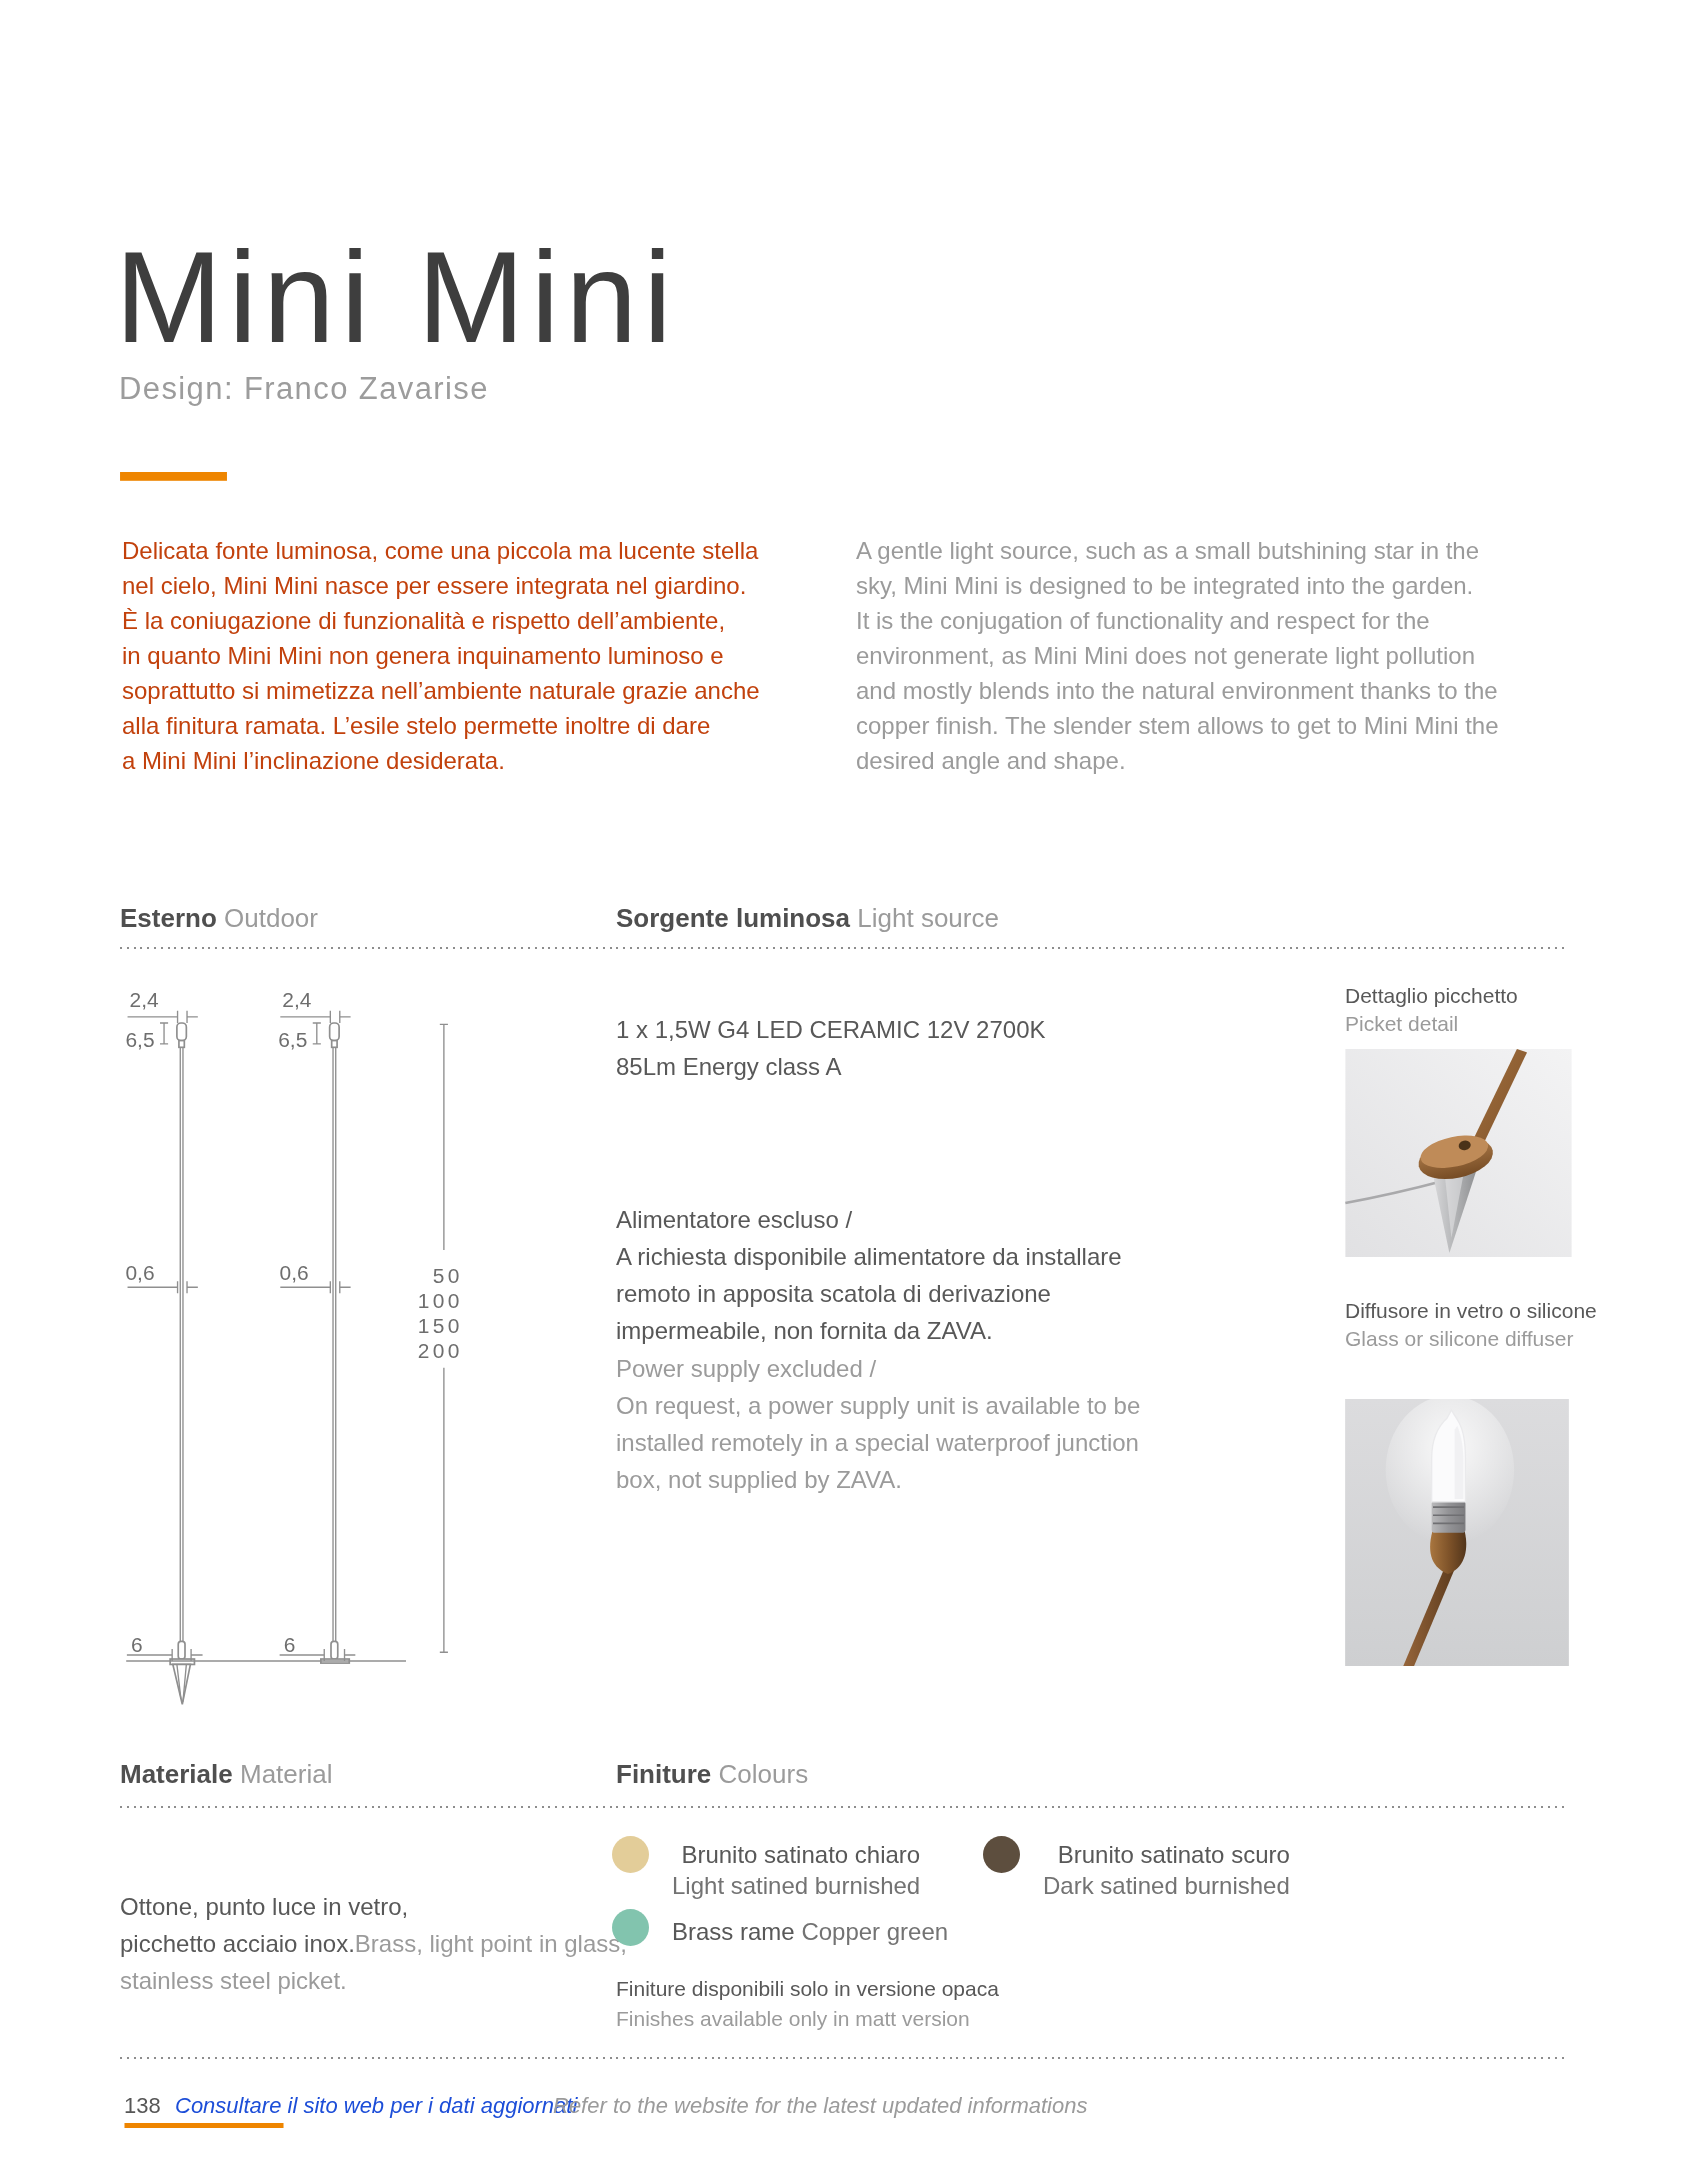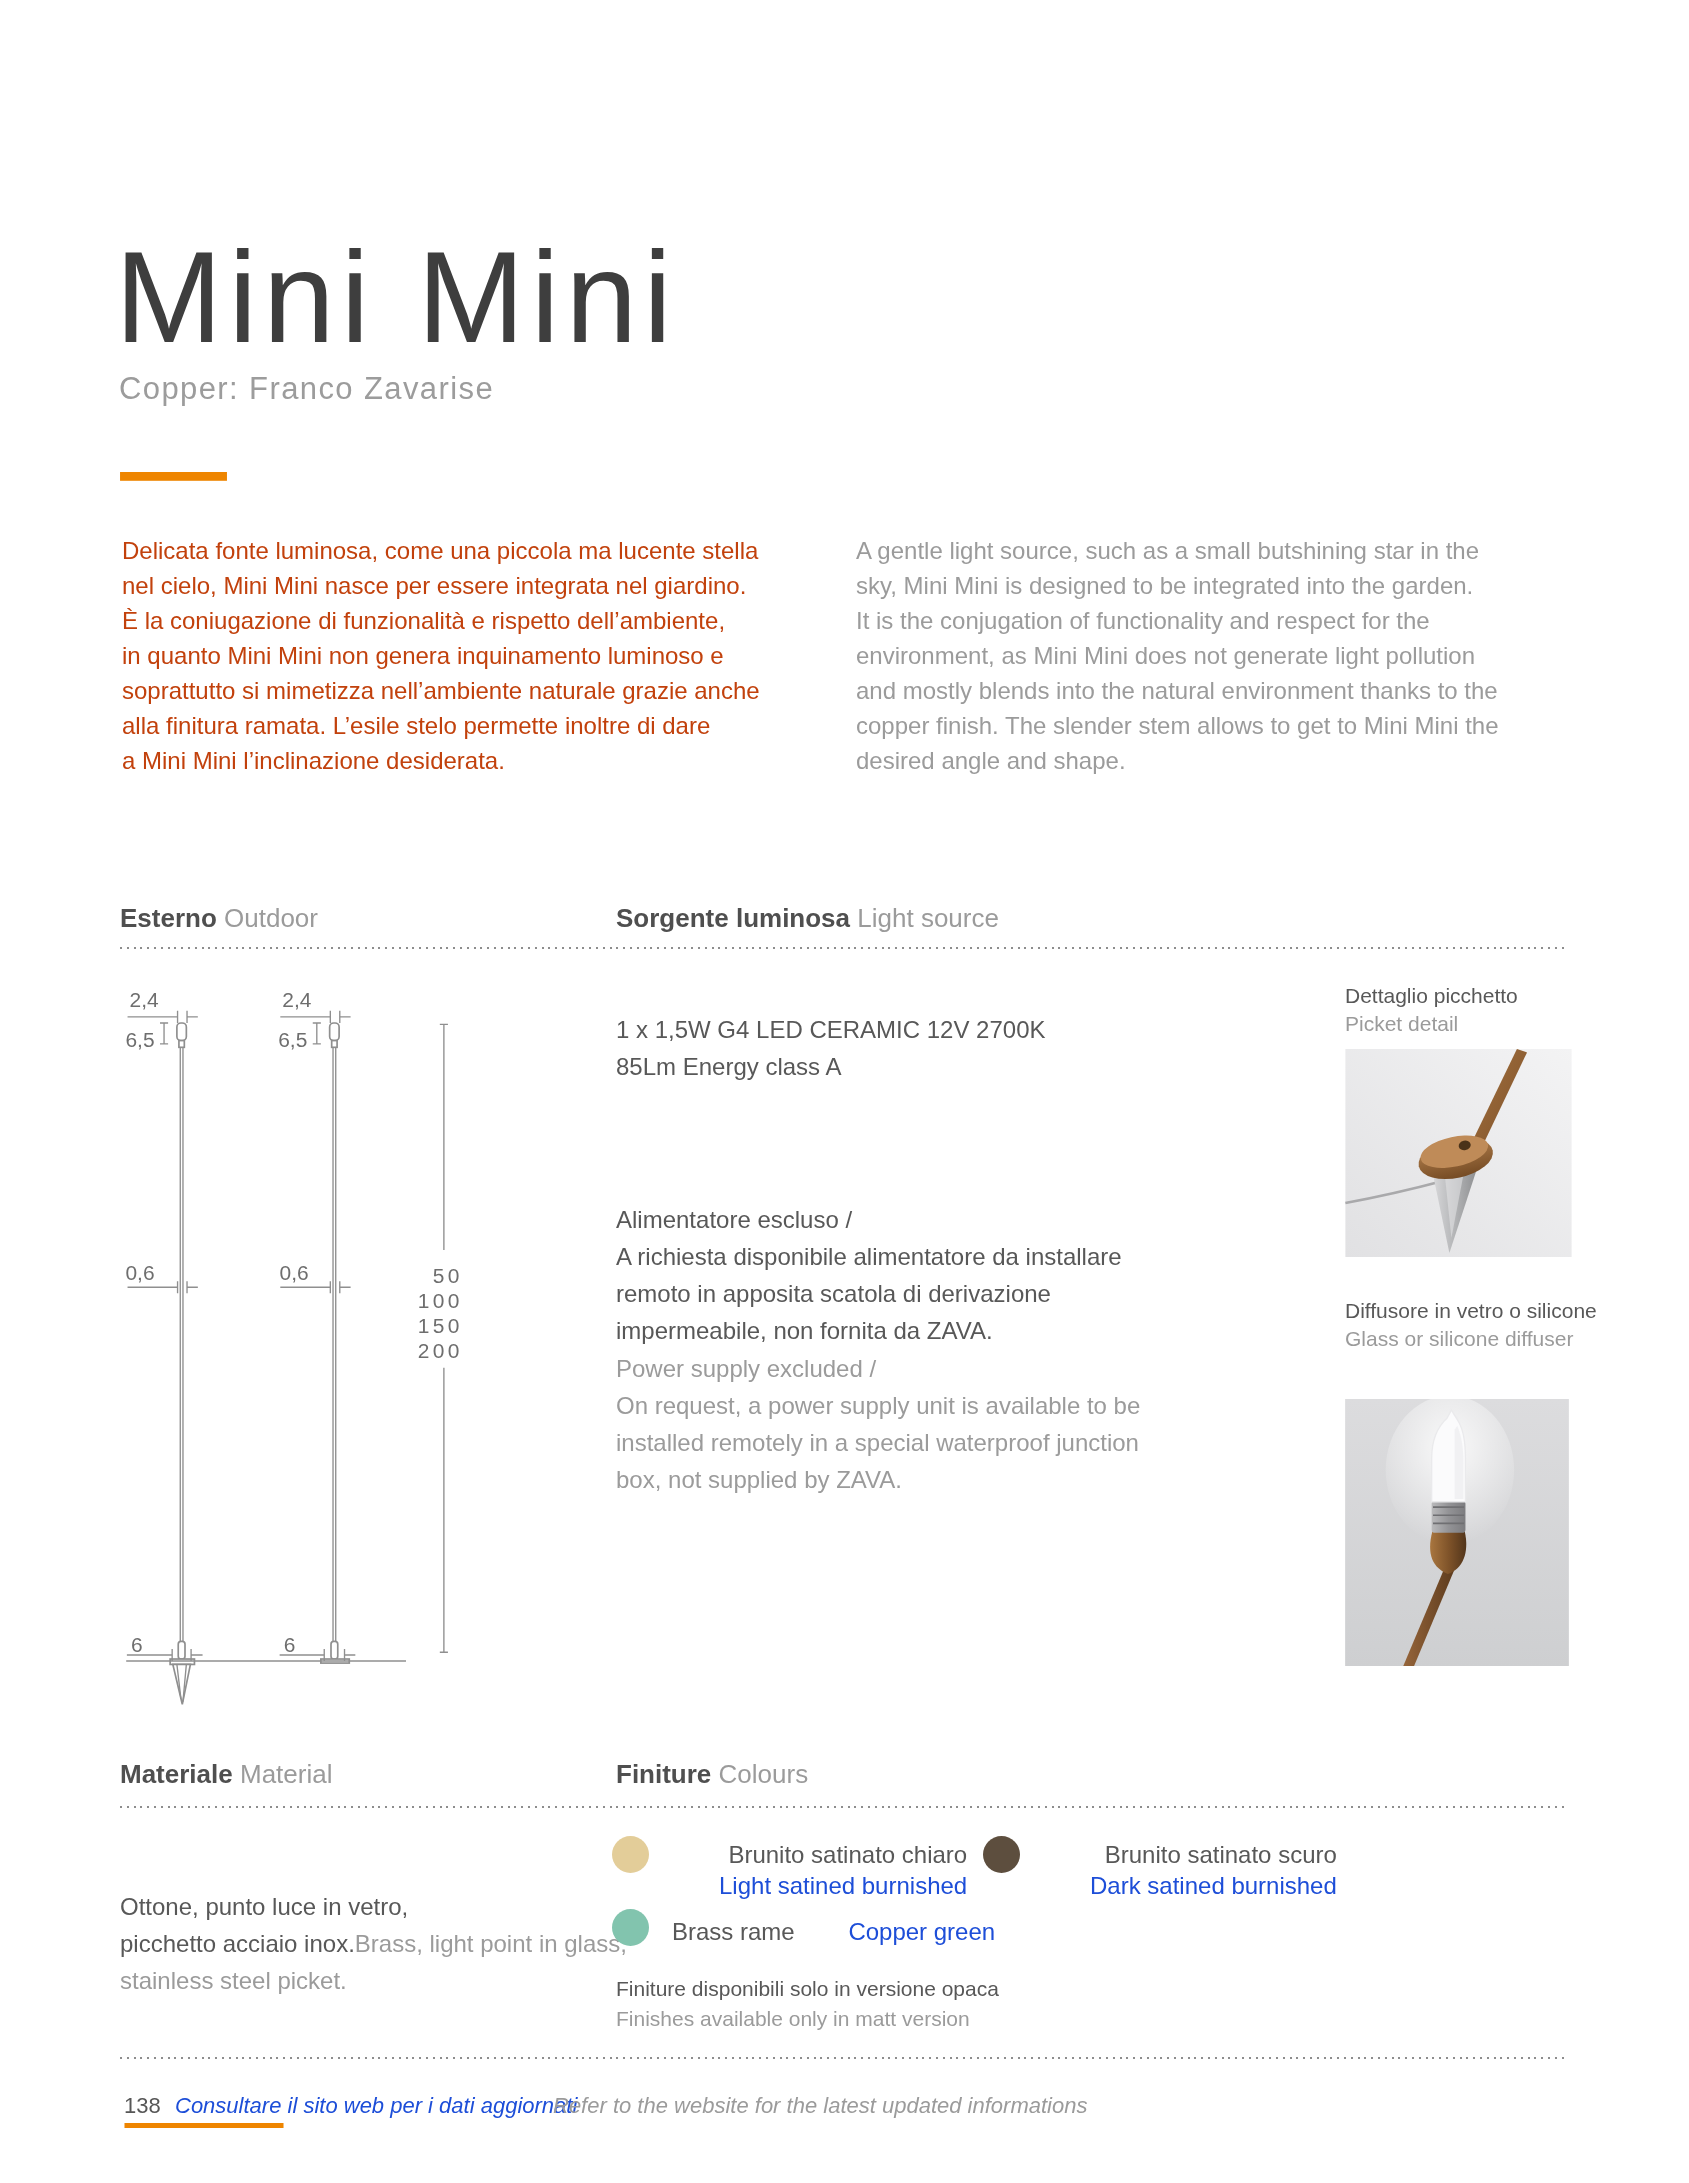--- a/index.html
+++ b/index.html
@@ -43,41 +43,41 @@
   .caption{ font-size:21px; line-height:28px;}
   .caption .it{ color:#585858; display:block;}
   .caption .en{ color:#9b9b9b; display:block;}
   
   .material-block{ left:120px; top:1851px; font-size:24px; line-height:37px; white-space:pre-line;}
   .material-block .it{ color:#585858;}
   .material-block .en{ color:#9b9b9b;}
   
   .finish-label{ font-size:24px; line-height:31px;text-align:right;}
   .finish-label .it{ color:#585858;}
-  .finish-label .en{ color:#1d4ed8;margin-left:47px;}
+  .finish-label .en{ color:#737373;}
   .finish-note{ left:616px; top:1974px; font-size:21px; line-height:30px;}
   .finish-note .it{ color:#585858; display:block;}
   .finish-note .en{ color:#9b9b9b; display:block;}
   
   .footer-page{ left:124px; top:2093px; font-size:22px; color:#575757;}
   .footer-it{ left:175px; top:2093px; font-size:22px; font-style:italic; color:#1d4ed8;}
   .footer-en{ left:553px; top:2093px; font-size:22px; font-style:italic; color:#9b9b9b;}
   
   .drawing text{ fill:#6e6e6e; font-size:31px; font-family:"Liberation Sans","DejaVu Sans",sans-serif;}
   .drawing .dim{ stroke:#8f8f8f; stroke-width:2; fill:none;}
   .drawing .shape{ stroke:#8f8f8f; stroke-width:2.5; fill:#ffffff;}
   .drawing .spaced{ letter-spacing:5px;}
 </style>
 </head>
 <body>
 
 <div class="page">
 
   <div class="abs title">Mini Mini</div>
-  <div class="abs designer">Copper: Franco Zavarise</div>
+  <div class="abs designer">Design: Franco Zavarise</div>
   <svg class="abs" style="left:120px;top:472px;" width="107" height="8.8" viewBox="0 0 158 13">
     <rect x="0" y="0" width="158" height="13" fill="#EE8500"></rect>
   </svg>
 
   <div class="abs intro it">Delicata fonte luminosa, come una piccola ma lucente stella
 nel cielo, Mini Mini nasce per essere integrata nel giardino.
 È la coniugazione di funzionalità e rispetto dell’ambiente,
 in quanto Mini Mini non genera inquinamento luminoso e
 soprattutto si mimetizza nell’ambiente naturale grazie anche
 alla finitura ramata. L’esile stelo permette inoltre di dare

